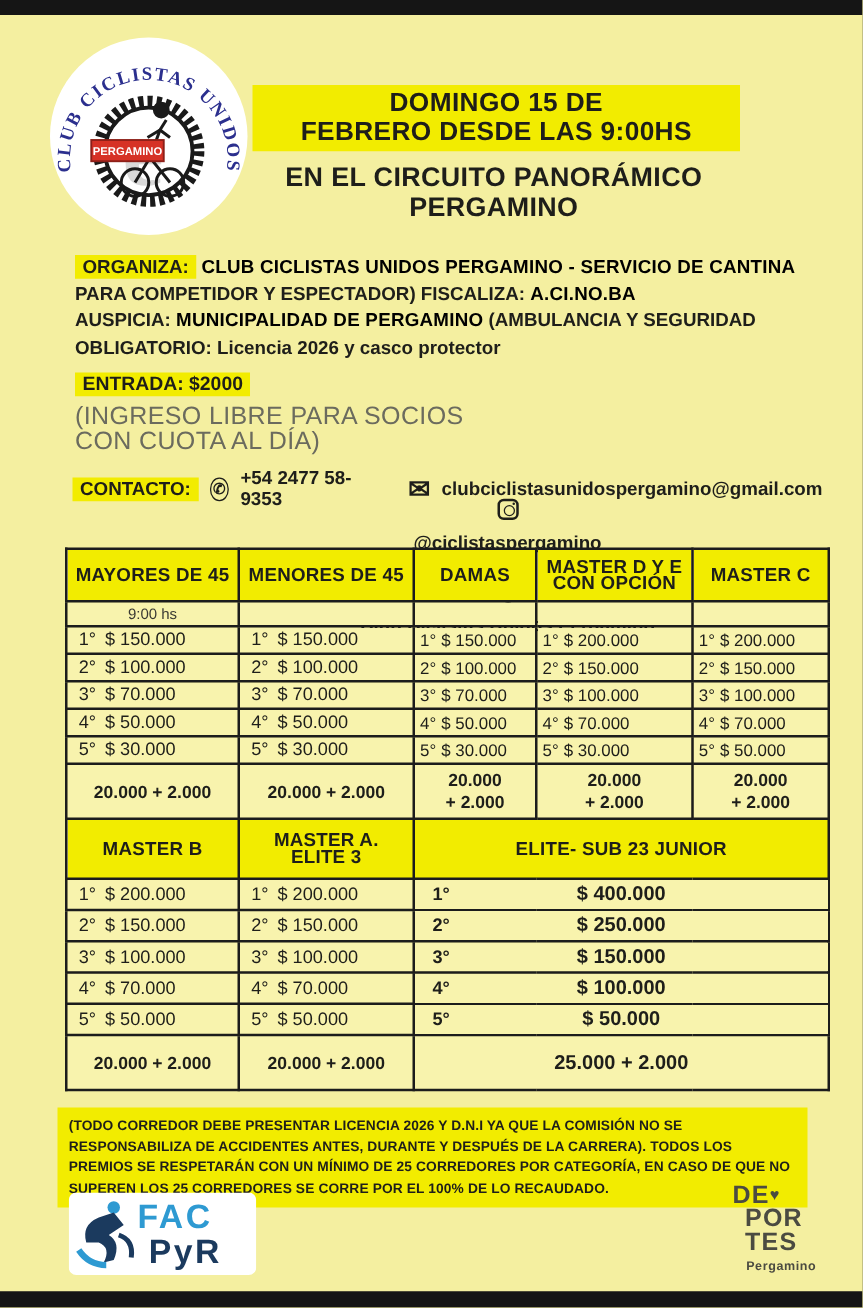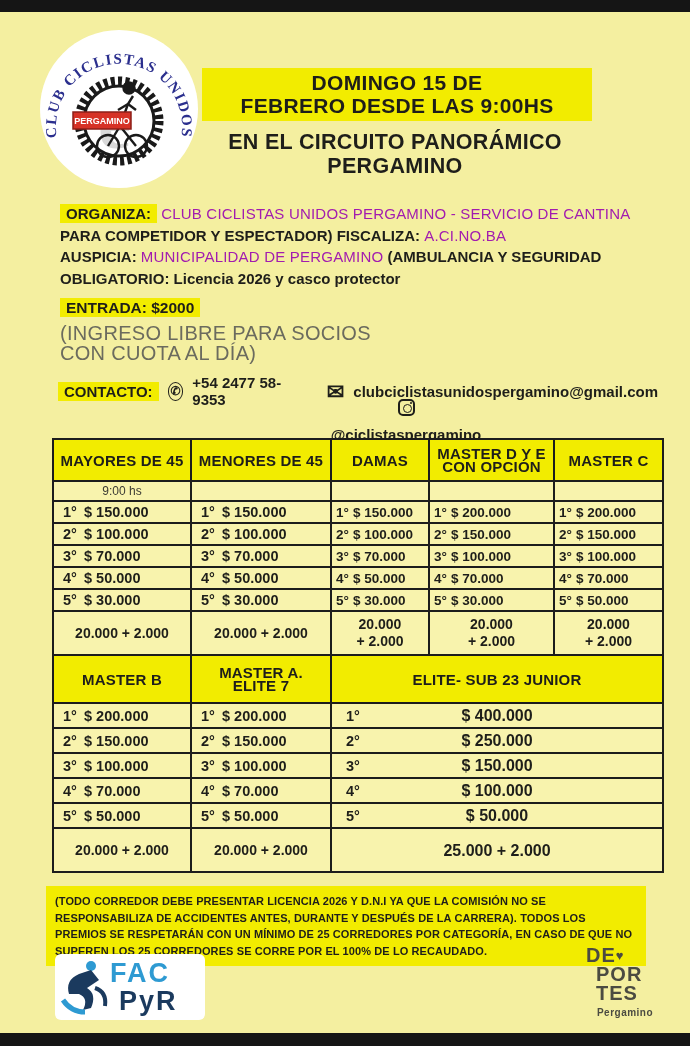--- a/index.html
+++ b/index.html
@@ -17,21 +17,21 @@
   .logo-wrap { position:absolute; left:36px; top:26px; width:166px; height:166px; }
   .title-box { position:absolute; left:202px; top:68px; width:390px;
                background:#F2EC00; text-align:center; font-weight:bold;
                font-size:21px; line-height:23px; padding:3px 0 4px; letter-spacing:.3px; }
   .venue { position:absolute; left:170px; top:130px; width:450px; text-align:center;
            font-weight:bold; font-size:21.5px; line-height:24px; letter-spacing:.3px; }
 
   
   .info { position:absolute; left:60px; top:203px; width:590px;
           font-size:15px; line-height:21.5px; font-weight:bold; }
-  .info .reg { font-weight:normal; color:#a21caf; letter-spacing:.2px; }
+  .info .reg { font-weight:bold; color:#000000; letter-spacing:.2px; }
 
   
   .entrada { position:absolute; left:60px; top:299px; }
   .entrada .lab { font-size:15.5px; font-weight:bold; }
   .note { margin-top:6px; font-size:20px; line-height:20px; color:#6B6B5E; letter-spacing:.3px; }
   .stand { position:absolute; right:70px; top:299px; text-align:right; }
   .stand .lab { font-size:15.5px; font-weight:bold; }
 
   
   .contact-line1 { position:absolute; left:58px; top:374px; width:600px;
@@ -55,21 +55,21 @@
 
   
   table.prizes { position:absolute; left:52px; top:438px; width:610px;
                  border-collapse:collapse; table-layout:fixed; }
   table.prizes td, table.prizes th { border:2px solid #1C1C1C; background:#F8F3AD;
                  overflow:hidden; }
   table.prizes th { background:#F2EC00; font-size:15px; font-weight:bold;
                  height:42px; letter-spacing:.2px; }
   th.small-h { font-size:11.5px; line-height:13px; }
   tr.time-row td { height:20px; font-size:12px; text-align:center; color:#3A3A33; }
-  td.prize { height:22px; font-size:14.5px; font-weight:bold; padding-left:9px;margin-top:16px; }
+  td.prize { height:22px; font-size:14.5px; font-weight:normal; padding-left:9px;margin-top:16px; }
   td.prize.narrow { font-size:13.5px; padding-left:4px; }
   td.prize .pl { display:inline-block; min-width:21px; }
   td.prize.narrow .pl { min-width:17px; }
   tr.bonus-row td { height:44px; font-size:14px; font-weight:bold; text-align:center;
                     line-height:17px; padding:0 1px; }
   tr.lower-head th { height:48px; }
   th.elite-h { font-size:22px; letter-spacing:.5px; }
   td.prize.lower { height:25px; }
   td.elite-cell { height:25px; font-size:16px; font-weight:bold; position:relative;
                   text-align:center; }
@@ -232,21 +232,21 @@
         <td class="pre">20.000
 + 2.000</td>
         <td class="pre">20.000
 + 2.000</td>
         <td class="pre">20.000
 + 2.000</td>
       </tr>
       <tr class="lower-head">
         <th>MASTER B</th>
         <th class="small-h pre">MASTER A.
-ELITE 7</th>
+ELITE 3</th>
         <th class="elite-h" colspan="3">ELITE- SUB 23 JUNIOR</th>
       </tr>
       <tr>
         <td class="prize lower"><span class="pl">1°</span><span>$ 200.000</span></td>
         <td class="prize lower"><span class="pl">1°</span><span>$ 200.000</span></td>
         <td class="elite-cell" colspan="3"><span class="pl">1°</span><span>$ 400.000</span></td>
       </tr>
       <tr>
         <td class="prize lower"><span class="pl">2°</span><span>$ 150.000</span></td>
         <td class="prize lower"><span class="pl">2°</span><span>$ 150.000</span></td>

